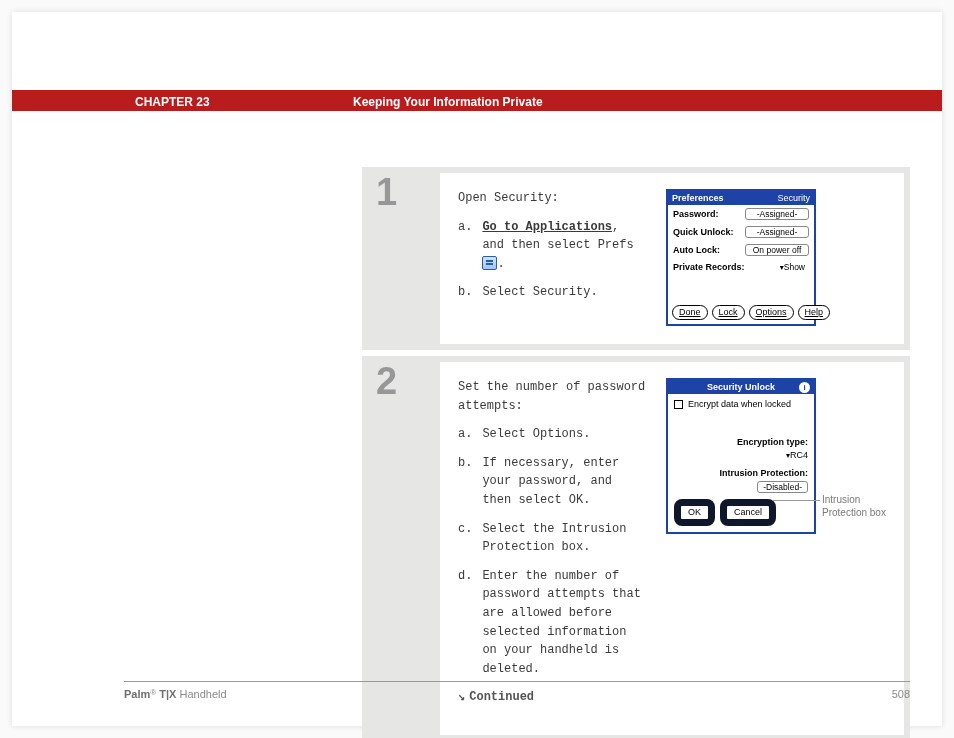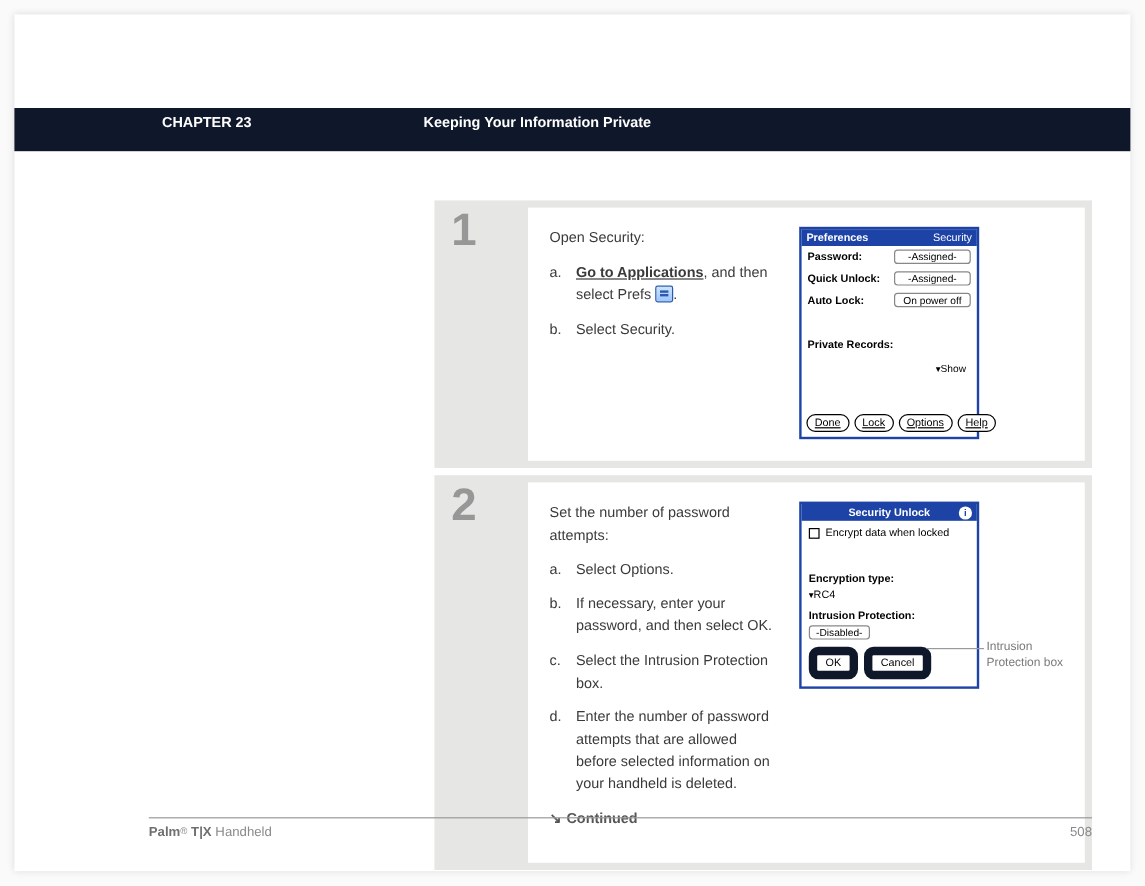--- a/index.html
+++ b/index.html
@@ -15,22 +15,22 @@
     position: absolute;
     top: 12px; left: 12px; right: 12px; bottom: 12px;
     background: #fff;
     box-shadow: 0 0 6px rgba(0,0,0,.12);
   }
 
   
   .band {
     position: absolute;
     top: 78px; left: 0; right: 0;
-    height: 36px;
-    background: #0f172a;
+    height: 21px;
+    background: #b91c1c;
     color: #fff;
     font-size: 12px;
     font-weight: bold;
   }
   .band .chapter { position: absolute; left: 123px; top: 5px; }
   .band .title   { position: absolute; left: 341px; top: 5px; }
 
   
   .steps {
     position: absolute;
@@ -58,20 +58,21 @@
     padding: 16px 18px 18px 18px;
     display: flex;
     gap: 18px;
     align-items: flex-start;
   }
   .step-text {
     flex: 0 0 190px;
     font-size: 12px;
     color: #3a3a3a;
     line-height: 1.55;
+    font-family: Liberation Mono, monospace;
   }
   .step-text p { margin-bottom: 10px; }
   .sublist { list-style: none; padding-left: 0; }
   .sublist li { display: flex; gap: 10px; margin-bottom: 10px; }
   .sublist li .lbl { flex: 0 0 12px; }
   .link { text-decoration: underline; font-weight: bold; cursor: pointer; }
   .continued { font-weight: bold; color: #555; font-size: 12px; }
   .continued .arrow { font-size: 12px; margin-right: 4px; }
 
   .prefs-icon {
@@ -104,21 +105,21 @@
     display:flex; justify-content:space-between;
     padding:3px 5px 3px 5px;
     align-items:center;
   }
   .palm .prow .k { font-weight:bold; color:#000; }
   .palm .prow .v {
     border:1px solid #888; border-radius:3px;
     padding:0 4px; font-size:8.5px; color:#000;
     min-width:64px; text-align:center;
   }
-  .palm .prow.noframe .v { border:none; text-align:right; min-width:auto;margin-top:40px; }
+  .palm .prow.noframe .v { border:none; text-align:right; min-width:auto; }
   .palm .prow.noframe .v::before { content:"\25BE "; font-size:8px; }
   .palm .pbtns {
     display:flex; gap:4px; padding:4px;text-decoration:underline;
   }
   .palm .pbtns span {
     border:1px solid #000; border-radius:8px;
     padding:0 6px; font-size:9px; background:#fff;
     line-height:13px;
   }
 
@@ -135,21 +136,21 @@
     text-align:center; font-weight:bold;
     padding:2px 4px;
     position:relative;
   }
   .palm2 .tbar .info {
     position:absolute; right:4px; top:2px;
     width:11px; height:11px; border-radius:50%;
     background:#fff; color:#1d43a6;
     font-weight:bold; font-size:8px; line-height:11px;
   }
-  .palm2 .inner { padding:5px 6px 6px 6px; }
+  .palm2 .inner { padding:5px 6px 6px 6px;text-align:right; }
   .palm2 .chk { display:flex; gap:5px; align-items:center; margin-bottom:28px; }
   .palm2 .chk .box { width:9px; height:9px; border:1px solid #000; }
   .palm2 .lblrow { font-weight:bold; margin-bottom:3px; }
   .palm2 .dd { margin-bottom:8px; }
   .palm2 .dd::before { content:"\25BE "; font-size:8px; }
   .palm2 .pill {
     display:inline-block; border:1px solid #888; border-radius:3px;
     padding:0 5px; font-size:8.5px; margin-bottom:6px;
   }
   .palm2 .btns { display:flex; gap:5px; }

